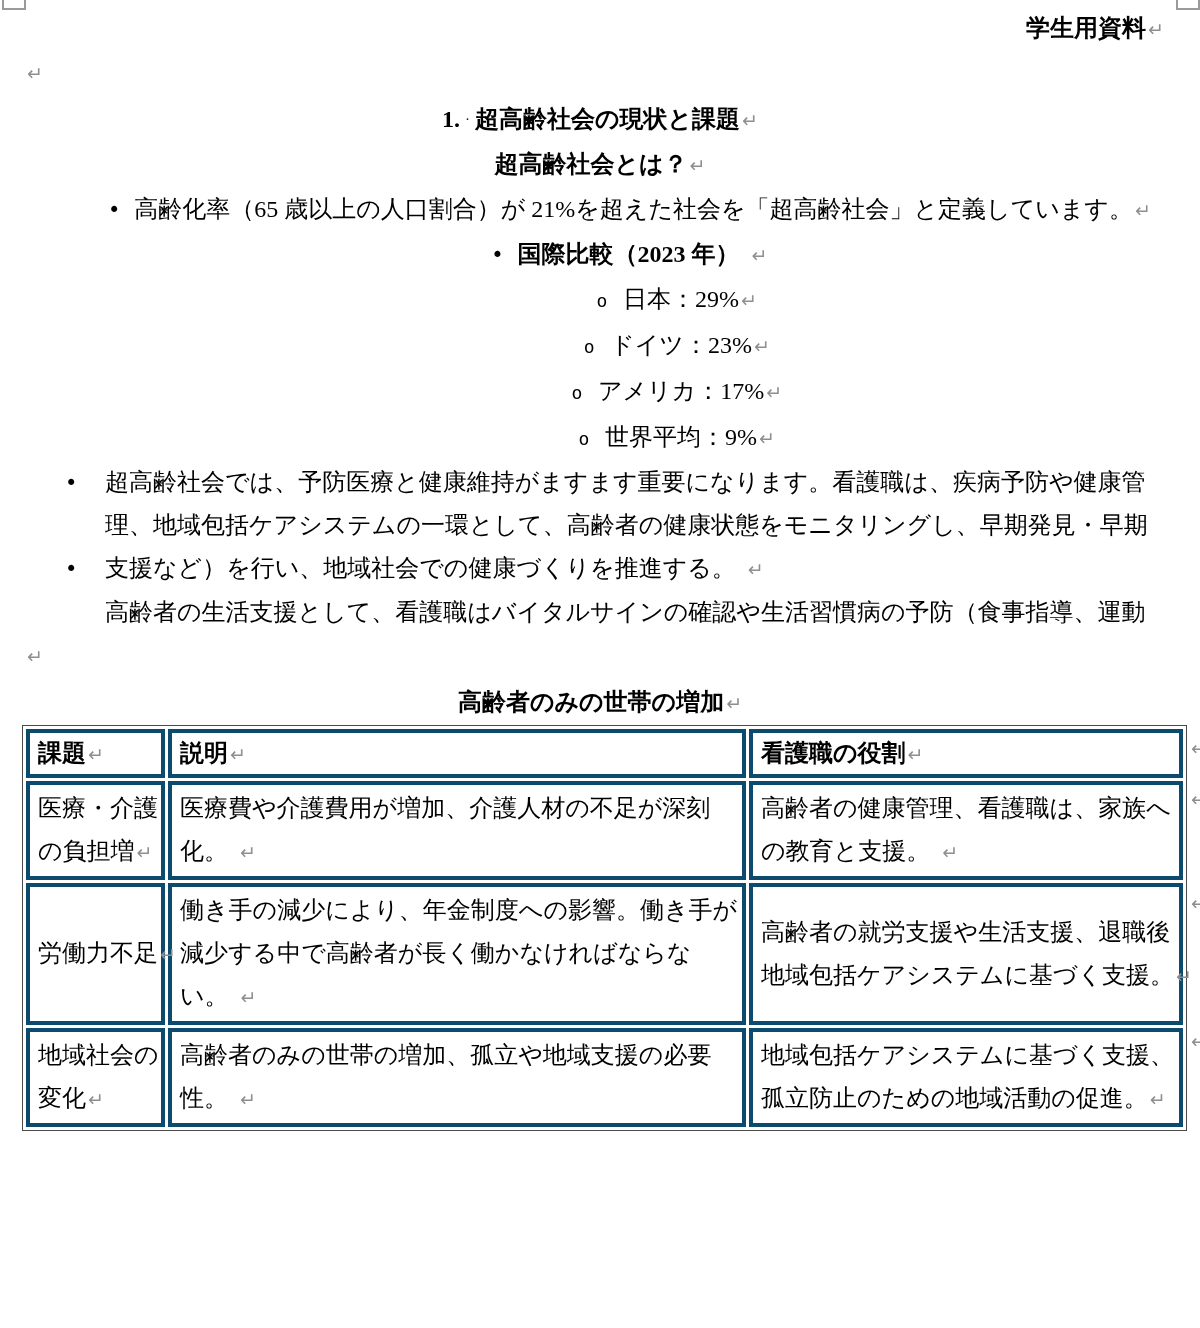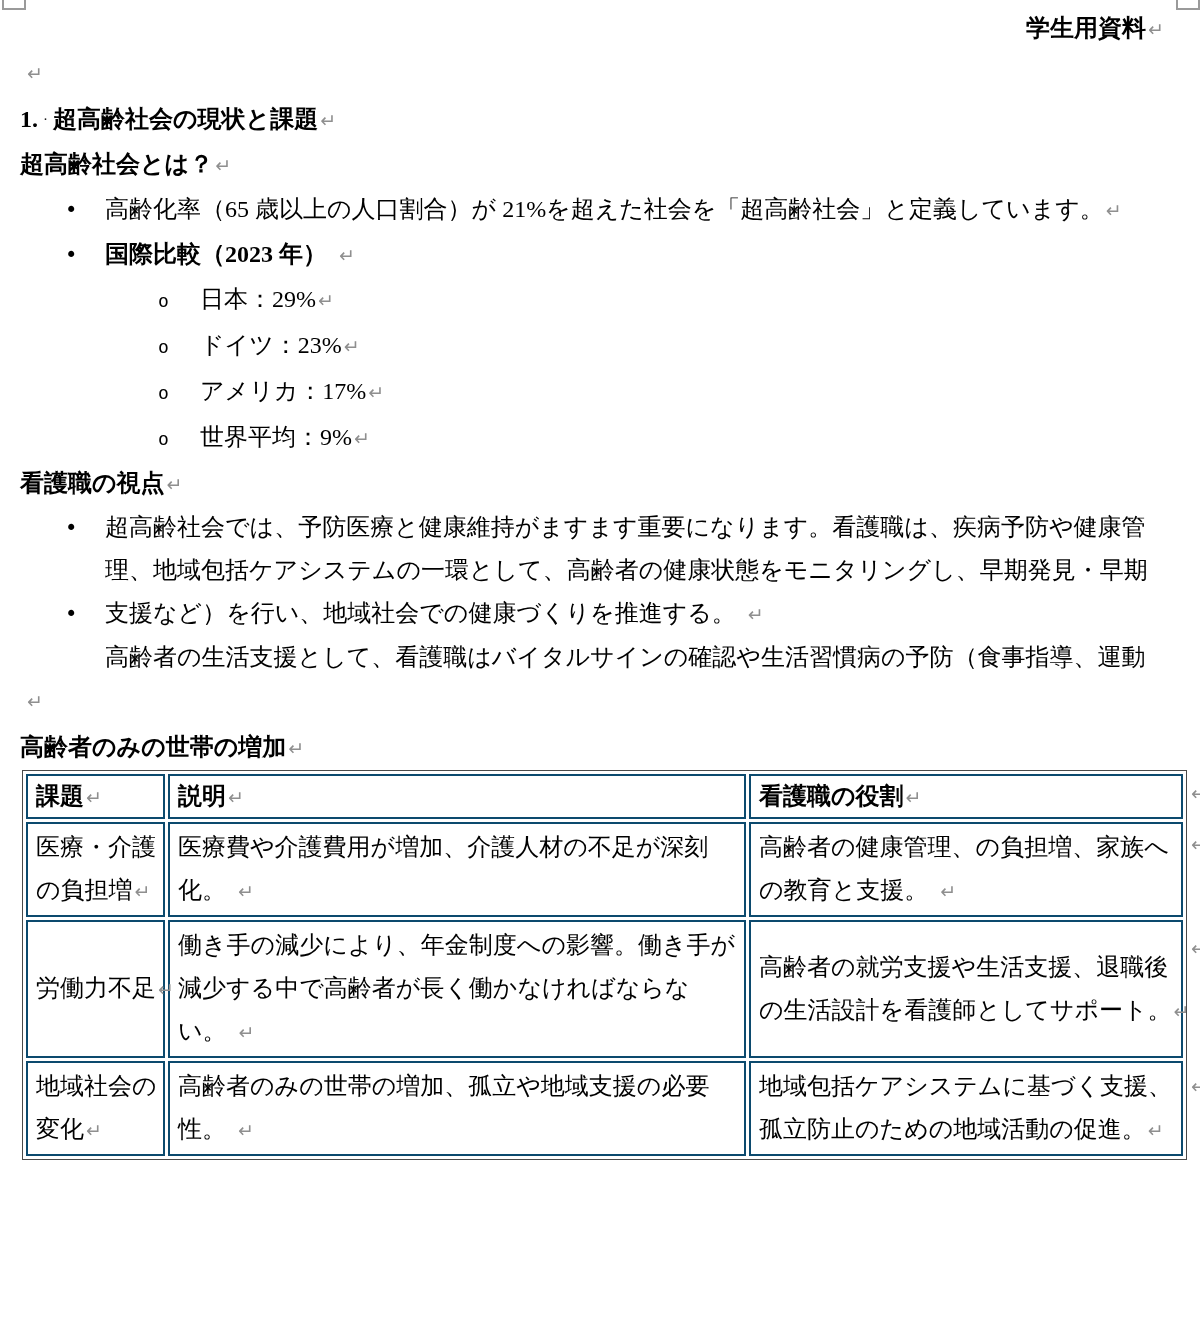--- a/index.html
+++ b/index.html
@@ -3,21 +3,21 @@
 <meta charset="utf-8">
 <style>
   html,body{margin:0;padding:0;}
   body{
     width:1200px;height:1328px;background:#ffffff;
     font-family:"Liberation Serif","DejaVu Serif",serif;
     color:#000000;overflow:hidden;
   }
   .page{position:relative;width:1200px;height:1328px;overflow:hidden;}
   .doc{padding:6px 20px 0 20px;}
-  .row{line-height:44px;white-space:nowrap;}
+  .row{line-height:44px;white-space:nowrap;text-align:center;}
   .b{font-weight:bold;}
   .fs{font-size:24px;}
   .corner-mark{
     position:absolute;width:20px;height:13px;
     border:2px solid #9a9a9a;background:transparent;
   }
   .corner-left{left:2px;top:-7px;}
   .corner-right{left:1176px;top:-7px;}
   .label-row{text-align:right;padding-right:16px;}
   .title-row{text-align:center;font-size:25px;}
@@ -35,21 +35,21 @@
   .ptext{display:inline-block;vertical-align:top;}
   .pl{display:block;}
   .blank-row{padding-left:5px;line-height:44px;}
   .table-wrap{position:relative;margin-left:2px;width:1163px;}
   table.ch{
     border-collapse:separate;border-spacing:3px;
     border:1px solid #4a4a4a;table-layout:fixed;width:1163px;
     font-size:24px;
   }
   table.ch td{
-    border:2px solid #0c4a6e;padding:2px 8px;
+    border:4px solid #0c4a6e;padding:2px 8px;
     vertical-align:middle;line-height:43px;overflow:visible;
     white-space:nowrap;
   }
   table.ch td.th{font-weight:bold;line-height:36px;}
   .rowmark{position:absolute;right:-22px;}
   .rm0{top:12px;}
   .rm1{top:63px;}
   .rm2{top:167px;}
   .rm3{top:305px;}
 </style>
@@ -94,23 +94,20 @@
     <div class="row fs sub">
       <span class="marker-o">o</span><span>ドイツ：23%</span><span class="pilcrow">↵</span>
     </div>
     <div class="row fs sub">
       <span class="marker-o">o</span><span>アメリカ：17%</span><span class="pilcrow">↵</span>
     </div>
     <div class="row fs sub">
       <span class="marker-o">o</span><span>世界平均：9%</span><span class="pilcrow">↵</span>
     </div>
 
-    <div class="row fs">
-      <span class="b">看護職の視点</span><span class="pilcrow">↵</span>
-    </div>
 
     <div class="fs para">
       <span class="marker">•</span><span class="ptext"><span class="pl">超高齢社会では、予防医療と健康維持がますます重要になります。看護職は、疾病予防や健康管</span><span class="pl">理、地域包括ケアシステムの一環として、高齢者の健康状態をモニタリングし、早期発見・早期</span></span>
     </div>
 
     <div class="fs para">
       <span class="marker">•</span><span class="ptext"><span class="pl"><span>支援など）を行い、地域社会での健康づくりを推進する。</span><span class="pilcrow gap">↵</span></span><span class="pl">高齢者の生活支援として、看護職はバイタルサインの確認や生活習慣病の予防（食事指導、運動</span></span>
     </div>
 
     <div class="blank-row">
@@ -137,36 +134,36 @@
         <tr>
           <td>
             <span class="pl">医療・介護</span>
             <span class="pl"><span>の負担増</span><span class="pilcrow">↵</span></span>
           </td>
           <td>
             <span class="pl">医療費や介護費用が増加、介護人材の不足が深刻</span>
             <span class="pl"><span>化。</span><span class="pilcrow gap">↵</span></span>
           </td>
           <td>
-            <span class="pl">高齢者の健康管理、の負担増、家族へ</span>
+            <span class="pl">高齢者の健康管理、看護職は、家族へ</span>
             <span class="pl"><span>の教育と支援。</span><span class="pilcrow gap">↵</span></span>
           </td>
         </tr>
         <tr>
           <td>
             <span class="pl"><span>労働力不足</span><span class="pilcrow">↵</span></span>
           </td>
           <td>
             <span class="pl">働き手の減少により、年金制度への影響。働き手が</span>
             <span class="pl">減少する中で高齢者が長く働かなければならな</span>
             <span class="pl"><span>い。</span><span class="pilcrow gap">↵</span></span>
           </td>
           <td>
             <span class="pl">高齢者の就労支援や生活支援、退職後</span>
-            <span class="pl"><span>の生活設計を看護師としてサポート。</span><span class="pilcrow">↵</span></span>
+            <span class="pl"><span>地域包括ケアシステムに基づく支援。</span><span class="pilcrow">↵</span></span>
           </td>
         </tr>
         <tr>
           <td>
             <span class="pl">地域社会の</span>
             <span class="pl"><span>変化</span><span class="pilcrow">↵</span></span>
           </td>
           <td>
             <span class="pl">高齢者のみの世帯の増加、孤立や地域支援の必要</span>
             <span class="pl"><span>性。</span><span class="pilcrow gap">↵</span></span>

